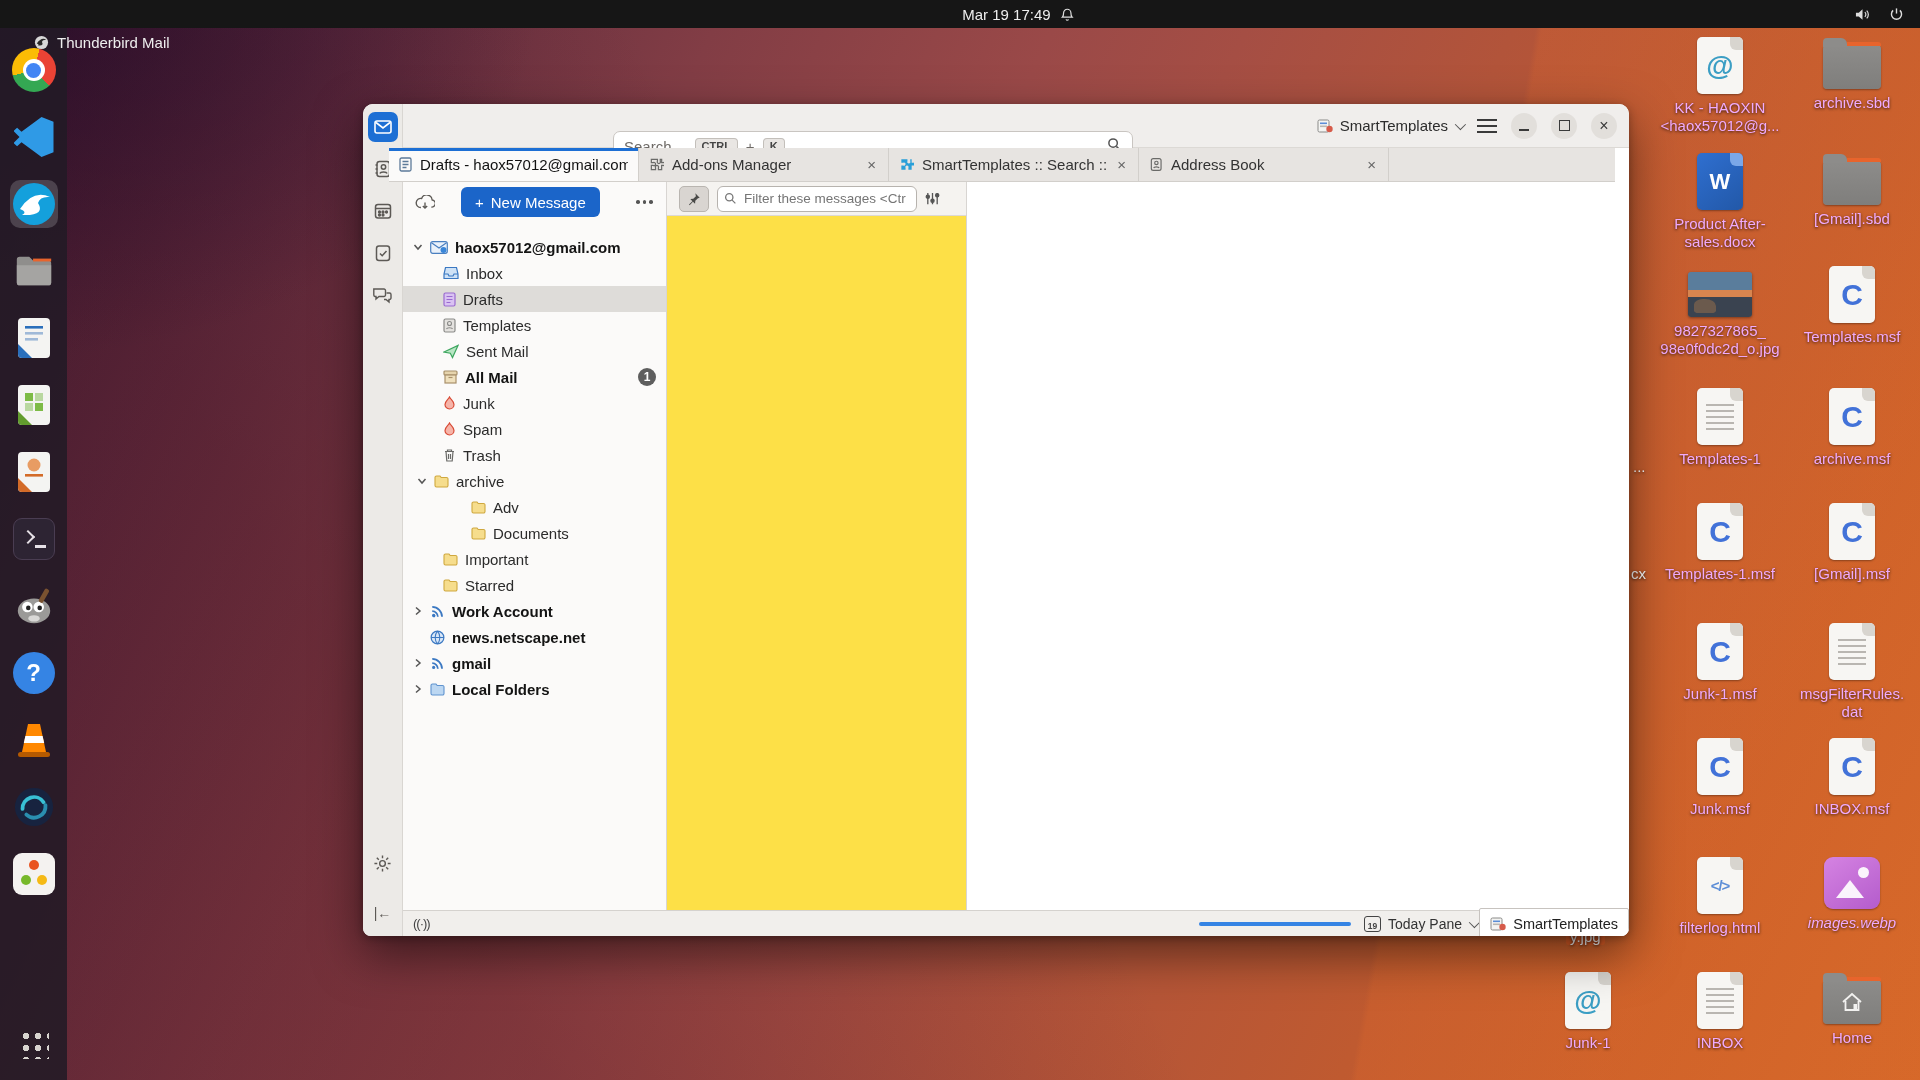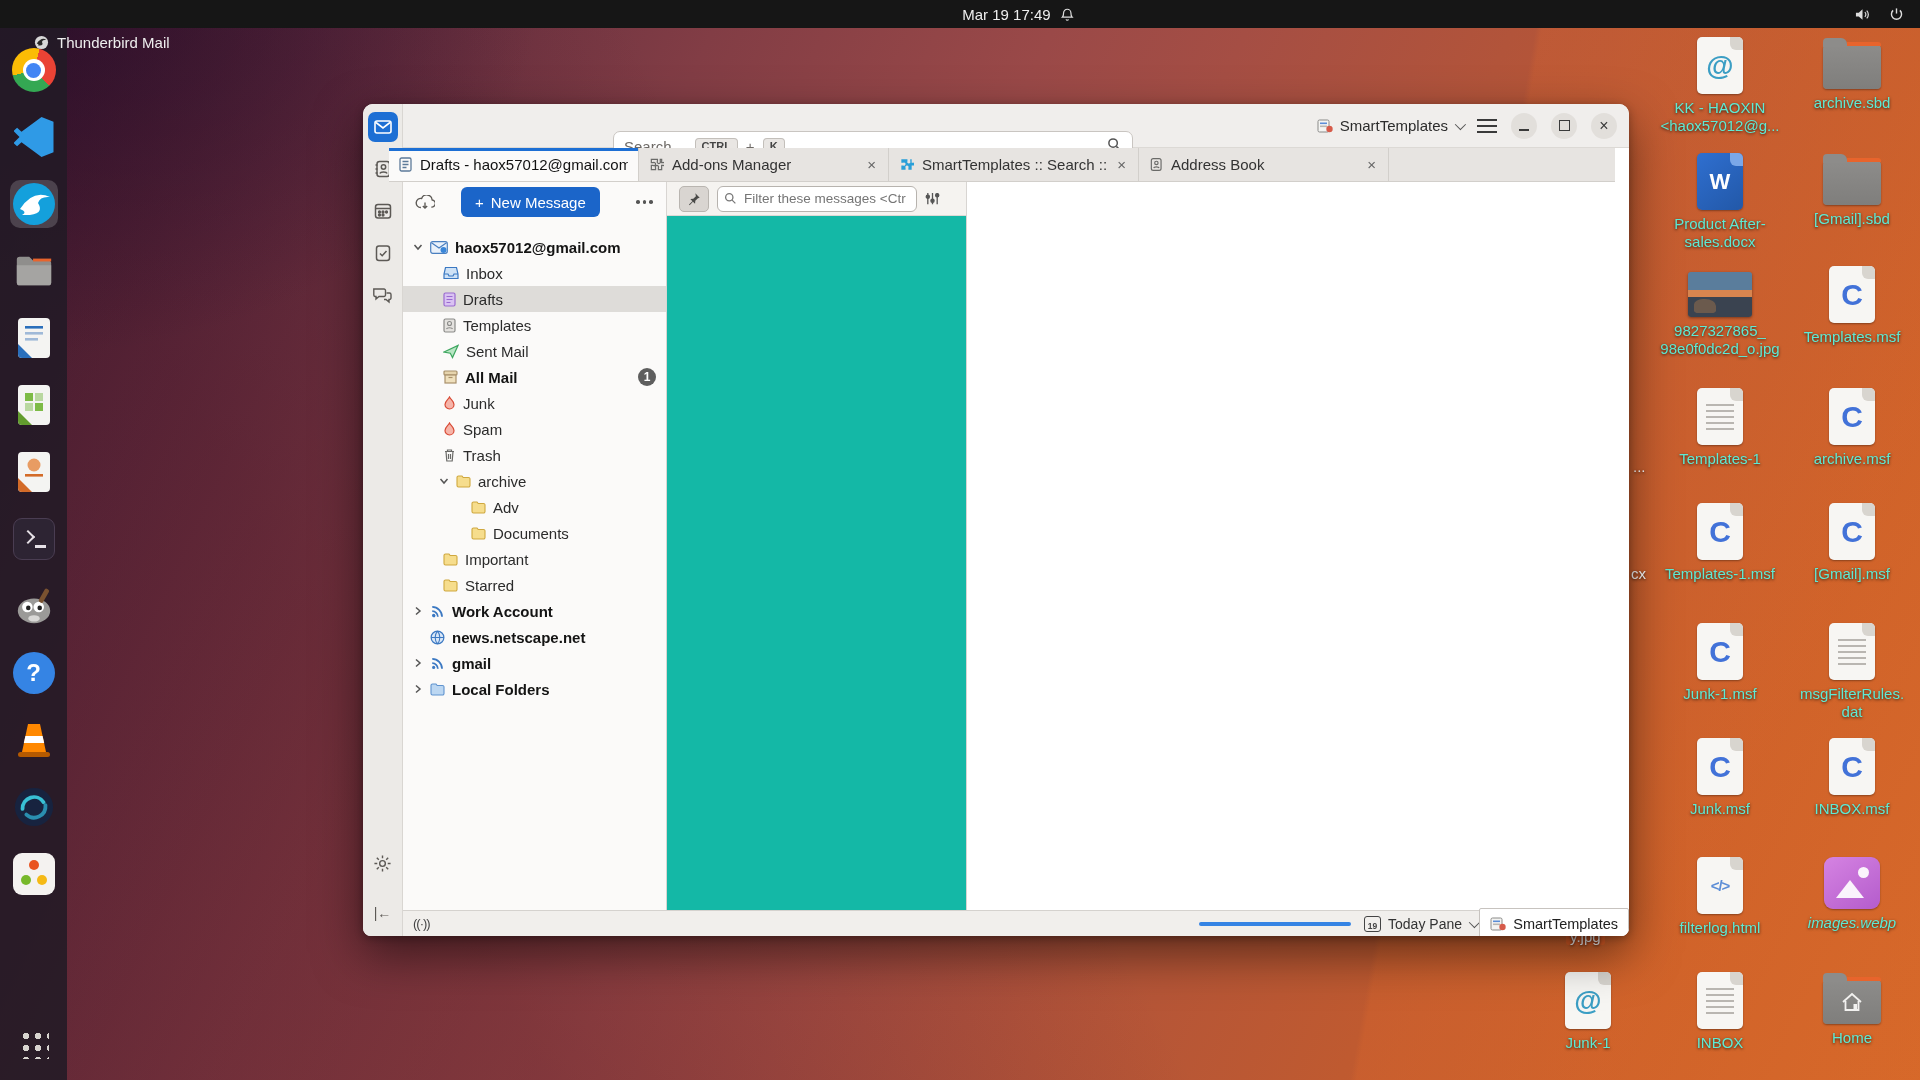--- a/index.html
+++ b/index.html
@@ -44,21 +44,21 @@
   .store-tile i { position:absolute; width:10px; height:10px; border-radius:50%; }
   .store-tile i:nth-child(1){ left:16px; top:7px;  background:#e95420; }
   .store-tile i:nth-child(2){ left:8px;  top:22px; background:#77b82a; }
   .store-tile i:nth-child(3){ left:24px; top:22px; background:#f5b915; }
   .grid-dots { width:30px; height:30px;
     background:radial-gradient(circle 3.2px, #d8d4cf 3px, transparent 3.4px);
     background-size:12px 12px; background-position:1px 1px; }
 
   
   .di { position:absolute; width:132px; display:flex; flex-direction:column; align-items:center; gap:5px; z-index:5; }
-  .di .lbl { color:#5eead4; font-size:15px; text-align:center; line-height:1.18; white-space:pre-line;
+  .di .lbl { color:#f0abfc; font-size:15px; text-align:center; line-height:1.18; white-space:pre-line;
     text-shadow:0 1px 3px rgba(0,0,0,.75); max-width:158px; overflow-wrap:anywhere; }
   .doc { width:46px; height:57px; background:#f7f6f3; border-radius:5px; position:relative;
     box-shadow:0 1px 2px rgba(0,0,0,.35); display:flex; align-items:center; justify-content:center; }
   .doc::before { content:""; position:absolute; right:0; top:0; width:13px; height:13px;
     background:#d8d5cf; border-radius:0 5px 0 6px; }
   .doc .g { font-weight:bold; }
   .doc .g.c { color:#4272d8; font-size:30px; }
   .doc .g.at { color:#3b9ec4; font-size:28px; }
   .doc .g.code { color:#5b8dd6; font-size:15px; letter-spacing:-1px; }
   .doc.lines::after { content:""; position:absolute; left:9px; top:16px; width:28px; height:26px;
@@ -124,26 +124,26 @@
   .folderpane { width:264px; background:#fbfaf9; border-right:1px solid #d8d5d2; position:relative; }
   .fp-header { height:40px; display:flex; align-items:center; padding:0 12px; gap:10px; }
   .newmsg { margin-left:16px; height:30px; padding:0 14px; background:#1b65c9; color:#fff; border:none; border-radius:6px;
     font-size:15px; display:flex; align-items:center; gap:7px; font-family:inherit; }
   .meatball { margin-left:auto; width:18px; height:4px; display:flex; gap:3px; align-items:center; }
   .meatball i { width:3.5px; height:3.5px; border-radius:50%; background:#555; }
   .ftree { padding-top:12px; }
   .frow { display:flex; align-items:center; height:26px; gap:7px; font-size:15px; color:#2b2b2b; padding-right:10px; }
   .frow.bold { font-weight:bold; color:#141414; }
   .frow.selected { background:#dedcd9; }
-  .d0 { padding-left:10px; } .d1 { padding-left:40px; } .d1c { padding-left:36px; } .d2 { padding-left:68px; }
+  .d0 { padding-left:10px; } .d1 { padding-left:40px; } .d1c { padding-left:14px; } .d2 { padding-left:68px; }
   .twisty { width:10px; height:10px; display:inline-flex; }
   .badge { margin-left:auto; background:#5e5e5e; color:#fff; border-radius:9px; min-width:18px; height:18px;
     font-size:12px; font-weight:bold; display:flex; align-items:center; justify-content:center; }
 
-  .msglist { width:300px; border-right:1px solid #d8d5d2; background:#14b8a6; }
+  .msglist { width:300px; border-right:1px solid #d8d5d2; background:#fde047; }
   .qfbar { height:34px; background:#f5f3f0; border-bottom:1px solid #ddd9d5; display:flex; align-items:center; gap:8px; padding:0 12px; }
   .pinbtn { width:30px; height:26px; background:#d9d5d1; border:1px solid #b9b5b0; border-radius:5px; display:flex; align-items:center; justify-content:center; }
   .qfinput { width:200px; height:26px; border:1px solid #b7b3ae; border-radius:6px; background:#fff; font-size:13.5px;
     padding:0 8px 0 26px; color:#555; font-family:inherit; }
   .qfwrap { position:relative; display:flex; align-items:center; }
   .qfwrap svg { position:absolute; left:7px; }
   .msgpane { flex:1; background:#fff; }
 
   .statusbar { position:absolute; left:40px; bottom:0; width:1226px; height:26px; background:#f1efec; border-top:1px solid #d5d2ce;
     display:flex; align-items:center; font-size:14px; color:#333; }

